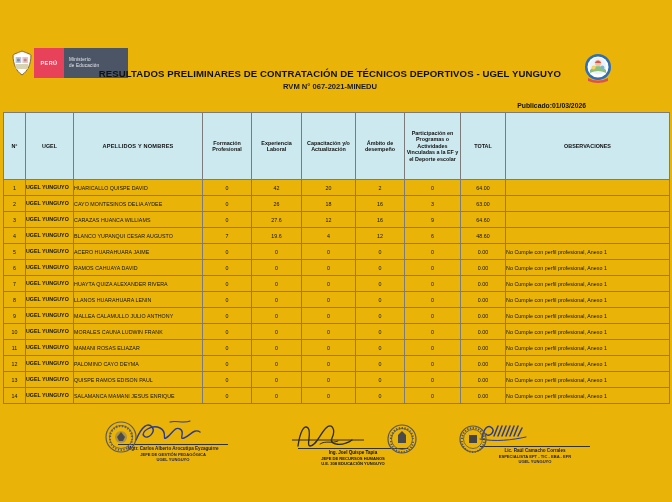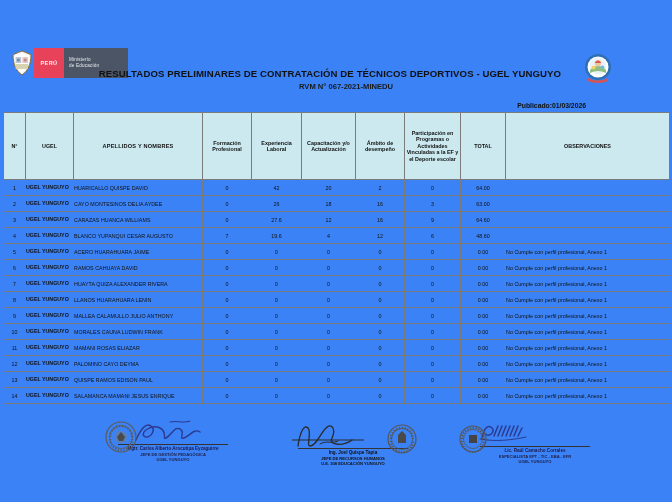--- a/index.html
+++ b/index.html
@@ -14,21 +14,21 @@
     font-family: "Liberation Sans", sans-serif;
     color: #111111;
     position: relative;
   }
 
   .page {
     position: absolute;
     left: 0; top: 0;
     width: 672px;
     height: 502px;
-    background: #3b82f6;
+    background: #eab308;
   }
 
   
   .header-zone {
     position: absolute;
     left: 0; top: 44px;
     width: 672px;
     height: 60px;
   }
 
@@ -87,21 +87,21 @@
     left: 50px; top: 24px;
     width: 560px;
     text-align: center;
     font-size: 9.6px;
     font-weight: bold;
     letter-spacing: .1px;
     color: #111;
   }
   .doc-subtitle {
     position: absolute;
-    left: 66px; top: 38px;
+    left: 50px; top: 38px;
     width: 560px;
     text-align: center;
     font-size: 7.6px;
     font-weight: bold;
     color: #1a1a1a;
   }
   .published {
     position: absolute;
     right: 86px; top: 58px;
     font-size: 6.8px;

